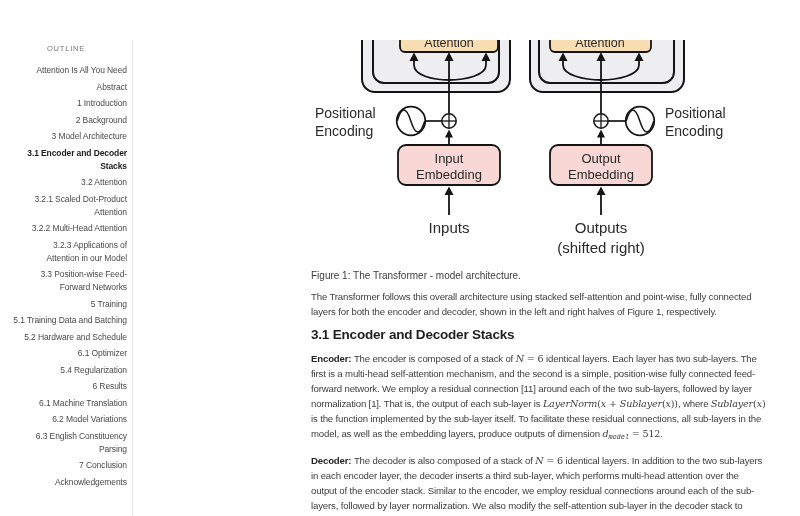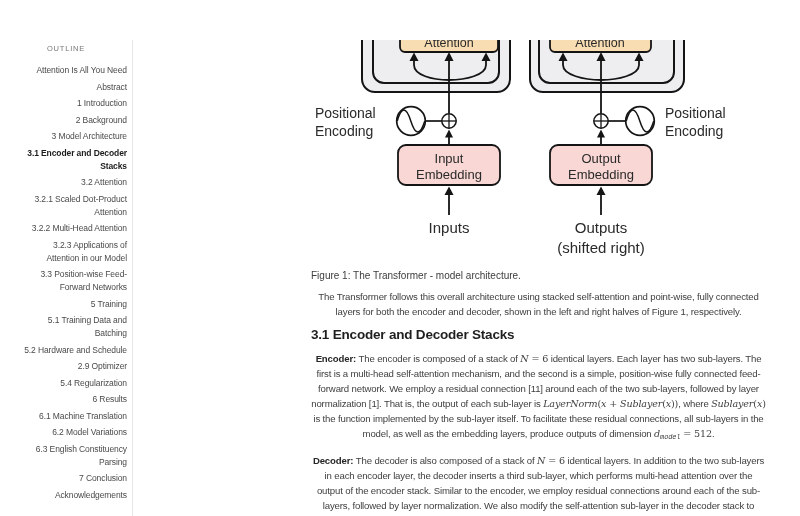--- a/index.html
+++ b/index.html
@@ -4,28 +4,28 @@
 <style>
   html,body{margin:0;padding:0;background:#fff;}
   .page{position:relative;width:800px;height:516px;background:#fff;overflow:hidden;
         font-family:"Liberation Sans",sans-serif;margin-top:40px;}
   
   .sidebar{position:absolute;left:0;top:0;bottom:11px;width:133px;box-sizing:border-box;
            border-right:1px solid #e6e6e6;background:#fff;padding-top:4px;overflow:hidden;}
   .outline-title{font-size:7.5px;color:#767676;letter-spacing:0.8px;text-align:center;margin-bottom:11px;}
   .sb-item{font-size:8.5px;letter-spacing:-0.1px;line-height:13px;color:#4a4a4a;
            margin-bottom:3.5px;padding-right:5px;cursor:pointer;text-align:right;}
-  .lv0{padding-left:7px;} .lv1{padding-left:17px;} .lv2{padding-left:24px;}
+  .lv0{padding-left:7px;} .lv1{padding-left:4px;} .lv2{padding-left:24px;}
   .sb-item.active{font-weight:bold;color:#1c1c1c;}
   
   .main{position:absolute;left:133px;top:0;right:0;bottom:0;background:#fff;}
   .fig{position:absolute;left:167px;top:0;width:470px;height:228px;}
   .content{position:absolute;left:178px;top:230px;width:455px;}
   .caption{font-size:10px;color:#3d3d3d;margin:0 0 8px;}
-  .para{font-size:9.6px;letter-spacing:-0.15px;line-height:15px;color:#404040;margin:0 0 8px;text-align:center;}
+  .para{font-size:9.6px;letter-spacing:-0.15px;line-height:15px;color:#404040;margin:0 0 8px;}
   h3.sec{font-size:13.5px;color:#1f1f1f;margin:3px 0 9px;letter-spacing:-0.2px;
          font-family:"Liberation Sans",sans-serif;}
   .seg-b{font-weight:bold;color:#262626;}
   .seg-i{font-family:"DejaVu Serif",serif;font-style:italic;}
   .seg-m{font-family:"DejaVu Serif",serif;}
   .seg-sub{font-family:Liberation Mono, monospace;font-style:italic;font-size:7px;vertical-align:-1.5px;}
   
   .footer-left{position:absolute;left:0;bottom:0;width:133px;height:11px;background:#ececec;
                border-top:1px solid #dadada;box-sizing:border-box;}
   .footer-line{position:absolute;left:133px;right:0;top:509px;height:1px;background:#dcdcdc;}
@@ -47,21 +47,21 @@
       <div class="sb-item lv0">3 Model Architecture</div>
       <div class="sb-item lv2 active">3.1 Encoder and Decoder Stacks</div>
       <div class="sb-item lv2">3.2 Attention</div>
       <div class="sb-item lv2">3.2.1 Scaled Dot-Product Attention</div>
       <div class="sb-item lv2">3.2.2 Multi-Head Attention</div>
       <div class="sb-item lv2">3.2.3 Applications of Attention in our Model</div>
       <div class="sb-item lv2">3.3 Position-wise Feed-Forward Networks</div>
       <div class="sb-item lv0">5 Training</div>
       <div class="sb-item lv1">5.1 Training Data and Batching</div>
       <div class="sb-item lv1">5.2 Hardware and Schedule</div>
-      <div class="sb-item lv1">2.9 Optimizer</div>
+      <div class="sb-item lv1">6.1 Optimizer</div>
       <div class="sb-item lv1">5.4 Regularization</div>
       <div class="sb-item lv0">6 Results</div>
       <div class="sb-item lv1">6.1 Machine Translation</div>
       <div class="sb-item lv1">6.2 Model Variations</div>
       <div class="sb-item lv0">6.3 English Constituency Parsing</div>
       <div class="sb-item lv0">7 Conclusion</div>
       <div class="sb-item lv0">Acknowledgements</div>
 
     </nav>
   </aside>

